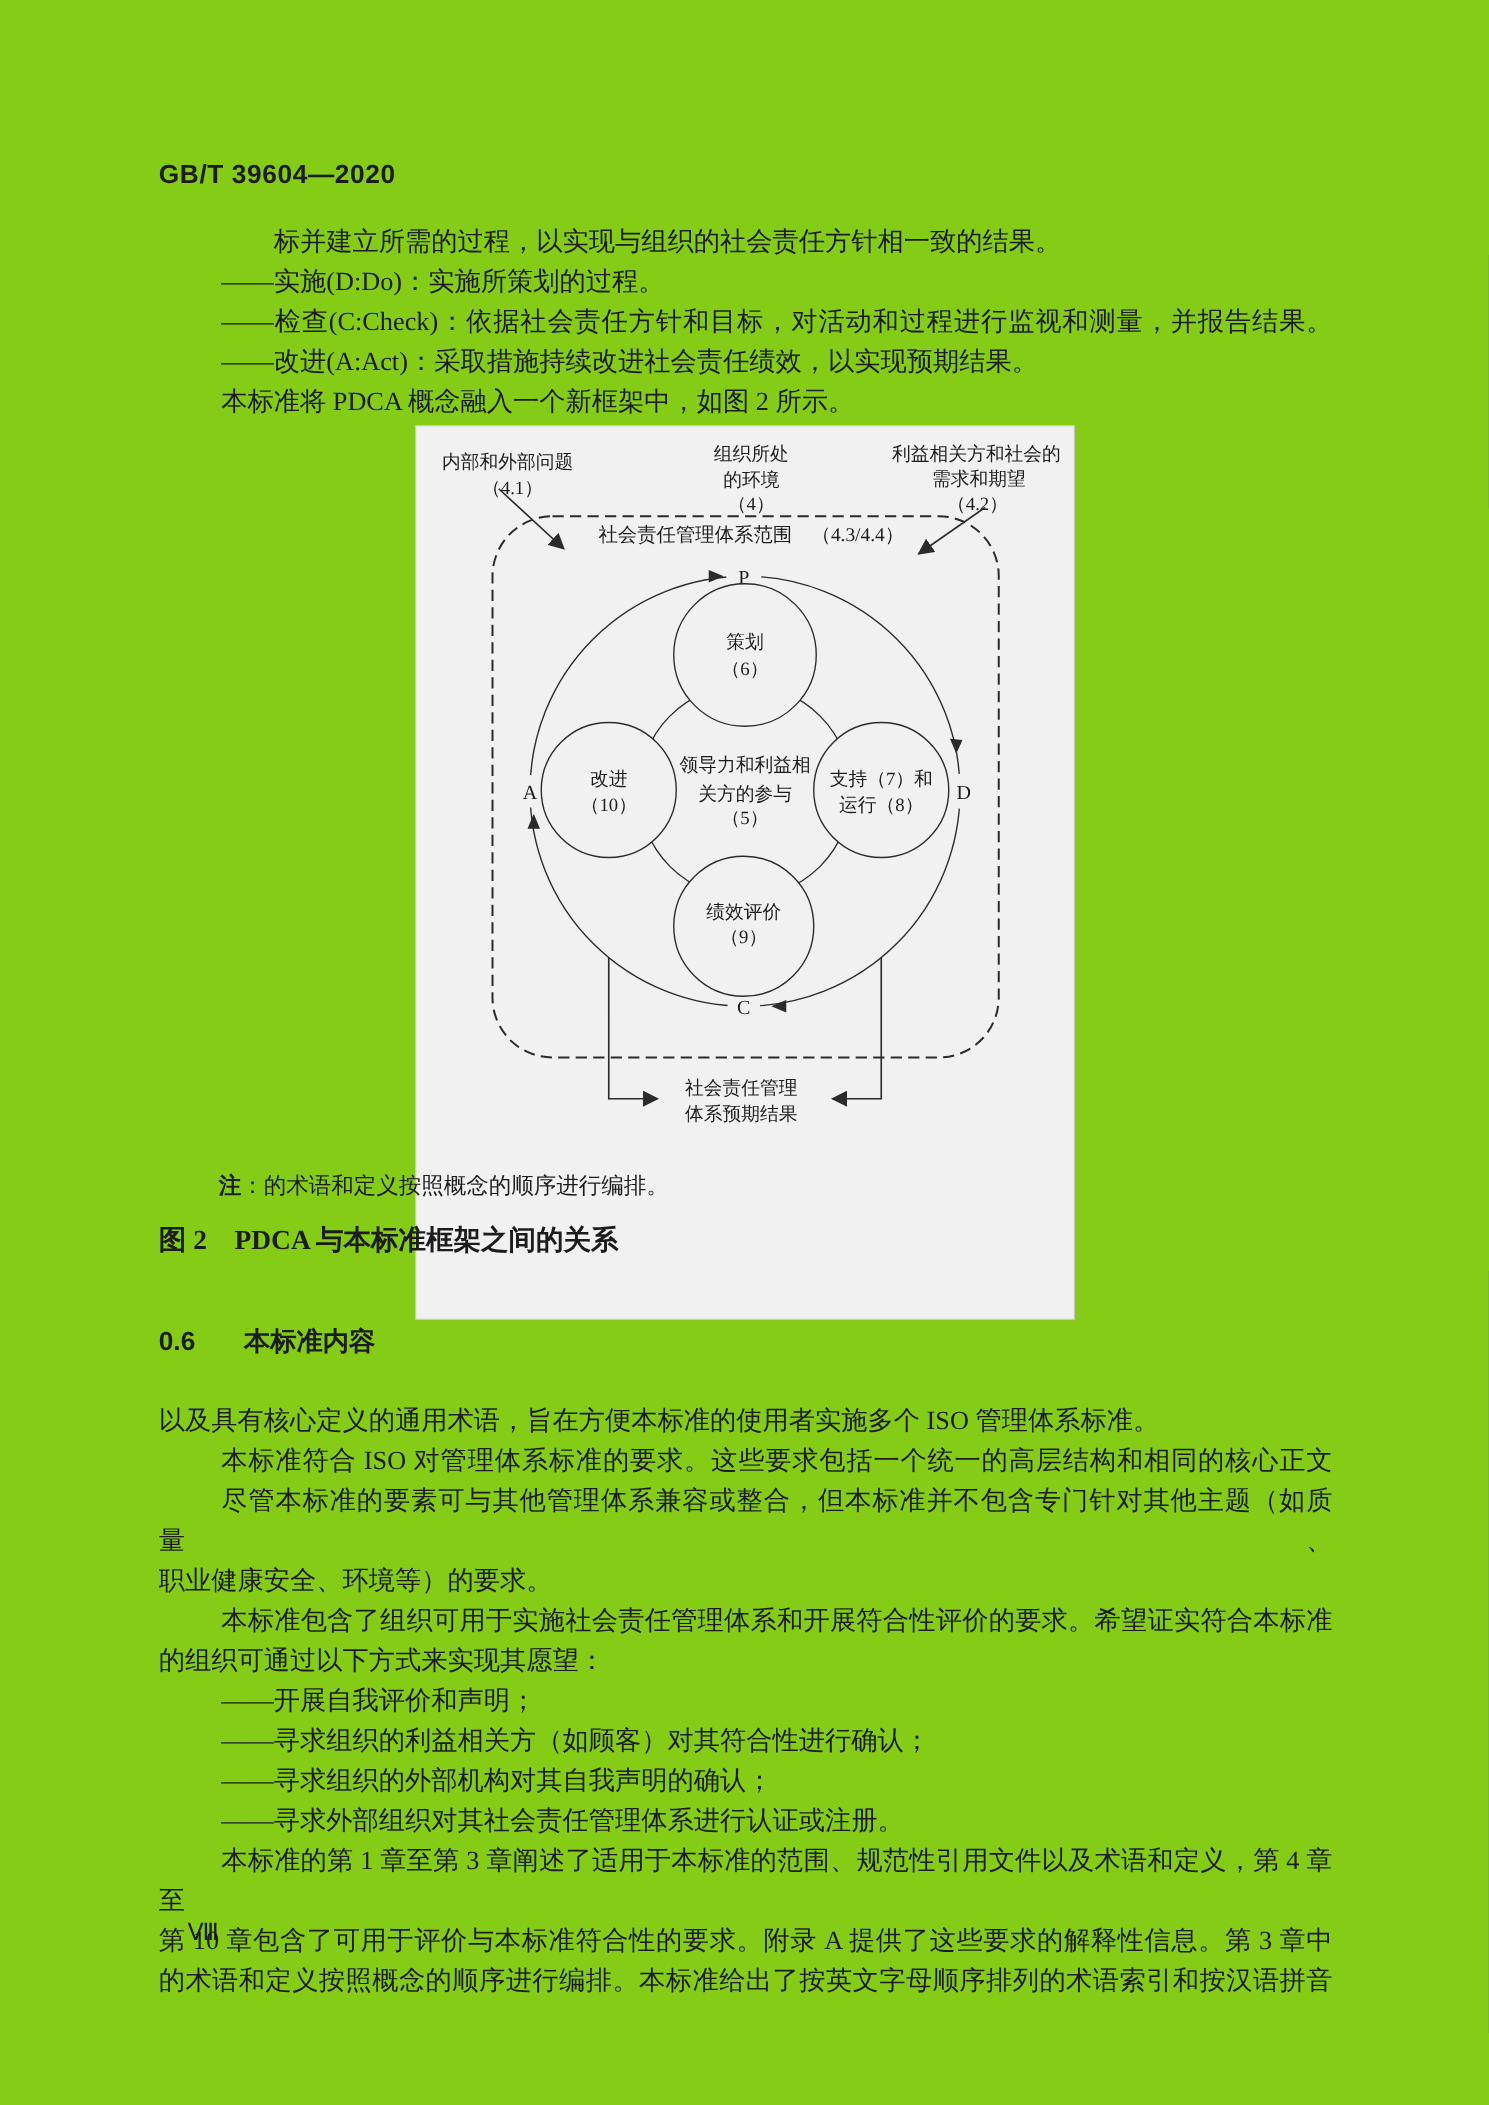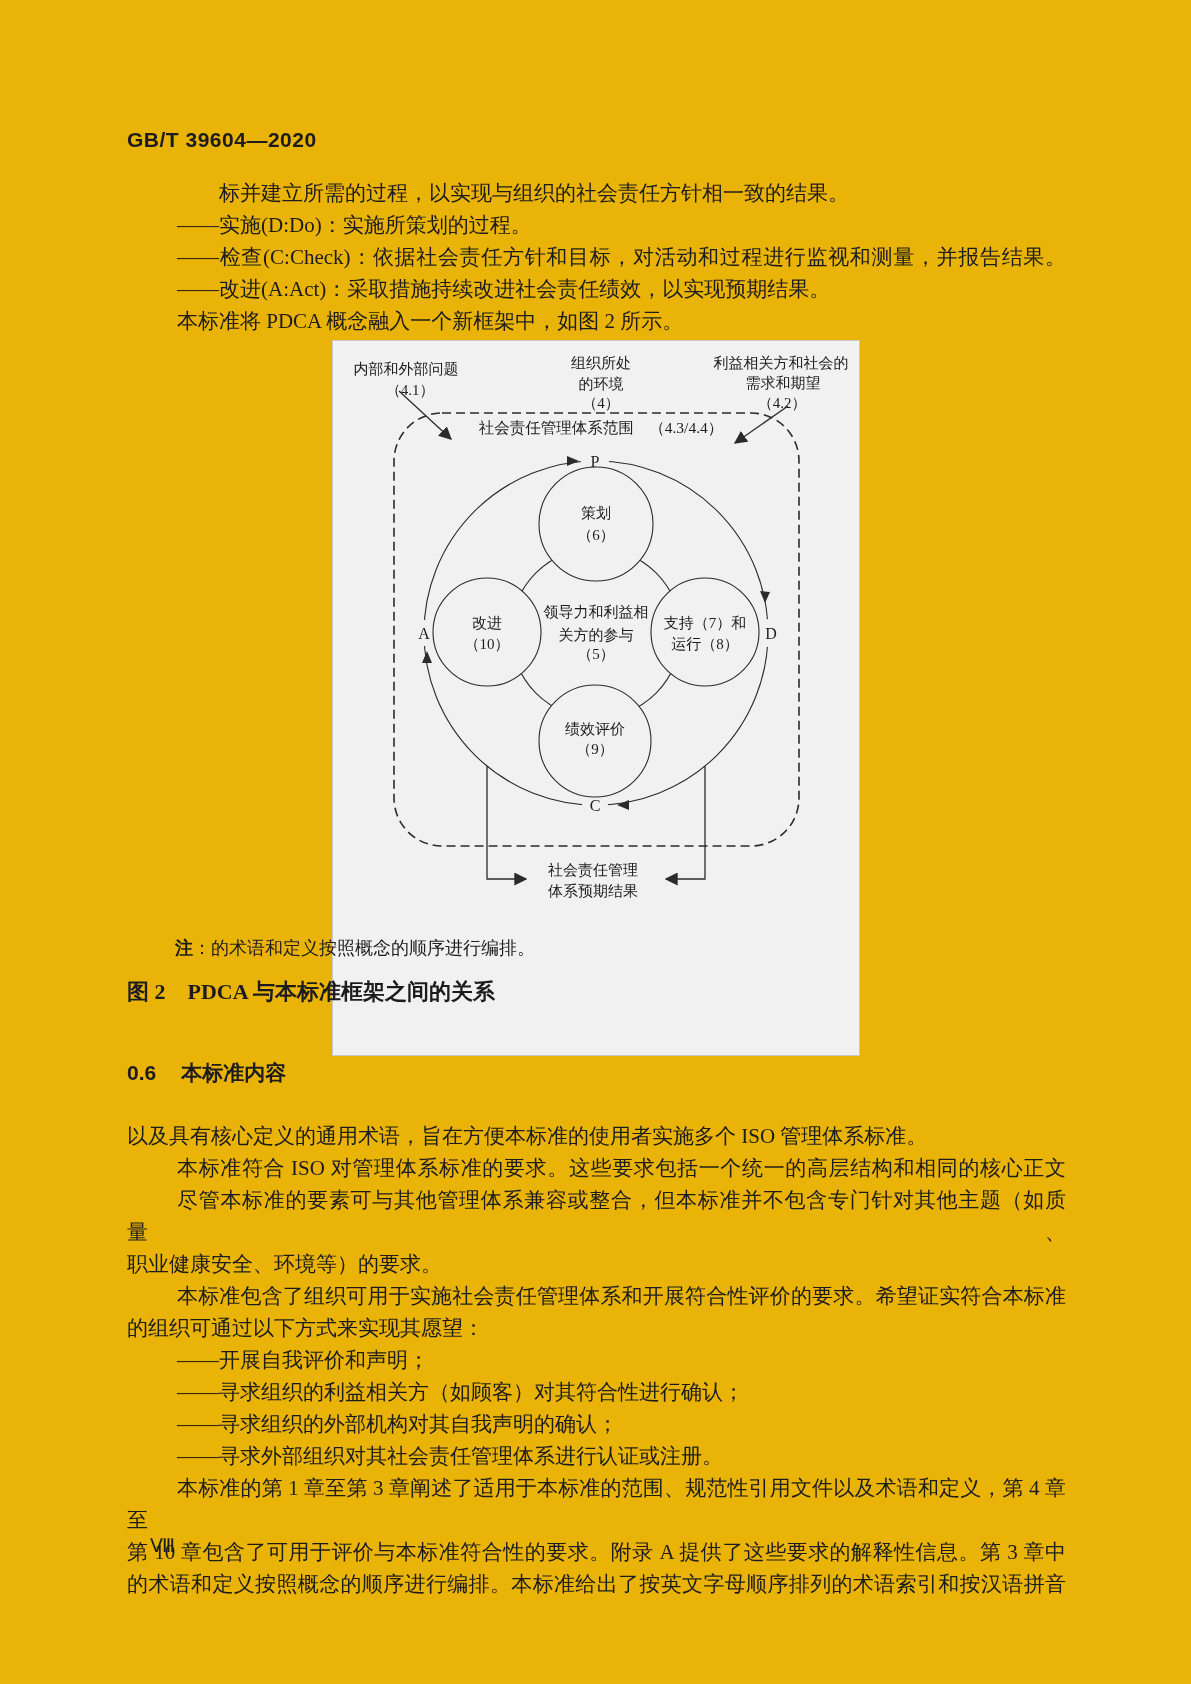--- a/index.html
+++ b/index.html
@@ -1,17 +1,17 @@
 <!DOCTYPE html>
 <html><head>
 <meta charset="utf-8">
 <style>
   html,body{margin:0;padding:0;background:#888;}
   .page{
-    position:relative; width:1191px; height:1684px; background:#eab308;
+    position:relative; width:1191px; height:1684px; background:#84cc16;
     font-family:"Liberation Serif", serif; color:#1c1c1c; overflow:hidden;
     margin:0 auto;
   }
   .doc-header{
     position:absolute; left:127px; top:128px;
     font-family:"Liberation Sans", sans-serif; font-weight:bold; font-size:21px; letter-spacing:0.5px;
   }
   .textcol{ position:absolute; left:127px; width:939px; font-size:21px; line-height:32px; }
   .intro{ top:177px; }
   .bodyblock{ top:1120px; }
@@ -37,21 +37,21 @@
   .note{ position:absolute; left:175px; top:936px; font-size:18px; }
   .note .note-label{ font-family:"Liberation Sans", sans-serif; font-weight:bold; }
   .caption{
     position:absolute; left:127px; top:977px; width:939px; text-align:left;
     font-family:Liberation Serif, serif; font-weight:bold; font-size:22px;
   }
   .section-heading{
     position:absolute; left:127px; top:1059px;
     font-family:"Liberation Sans", sans-serif; font-weight:bold; font-size:21px;
   }
-  .section-heading .sh-title{ margin-left:25px; }
+  .section-heading .sh-title{ margin-left:39px; }
   .page-number{ position:absolute; left:150px; top:1534px; font-size:19px; }
 </style>
 </head>
 <body>
 
 <div class="page">
 
   <div class="doc-header">GB/T 39604—2020</div>
 
   <div class="textcol intro">

